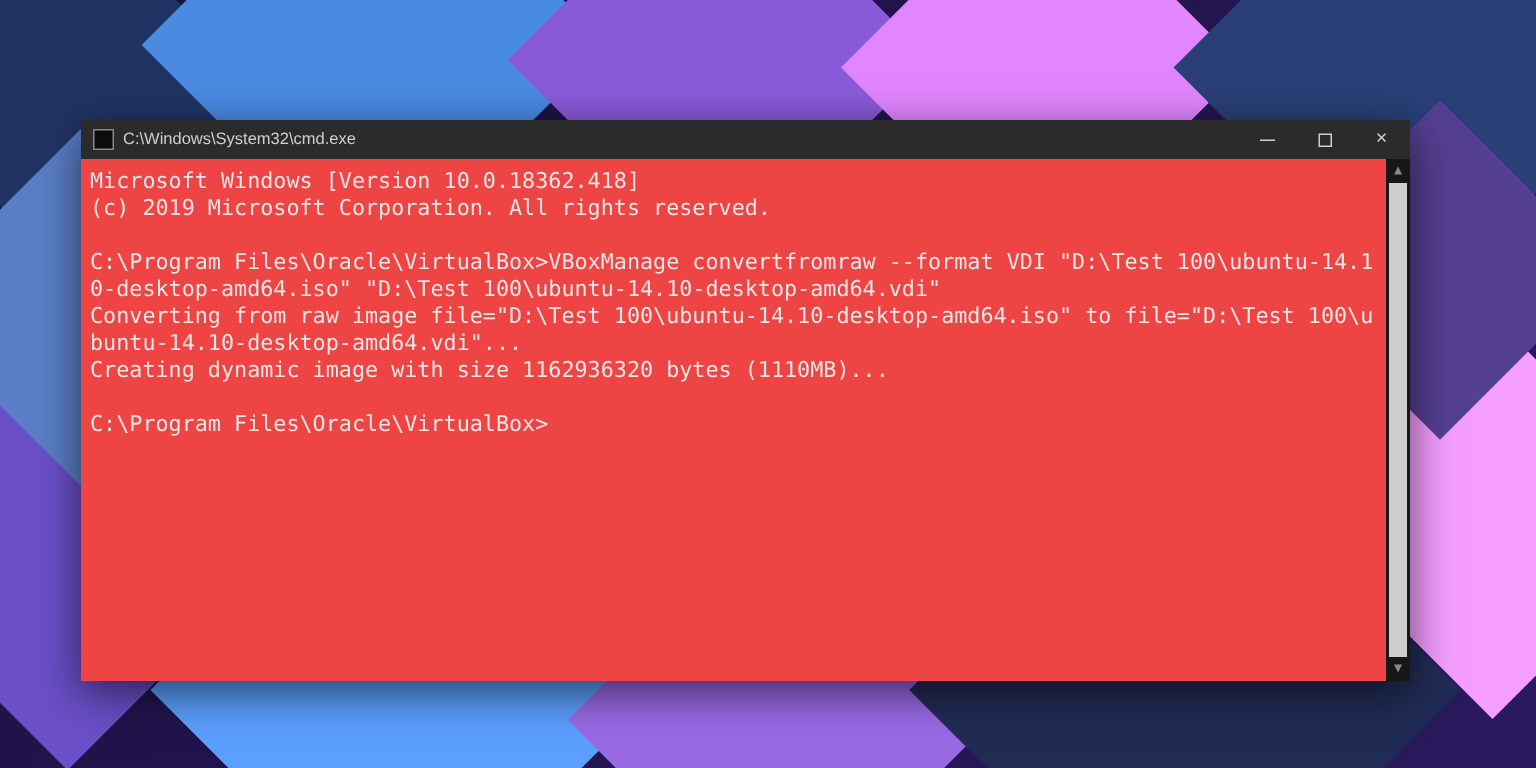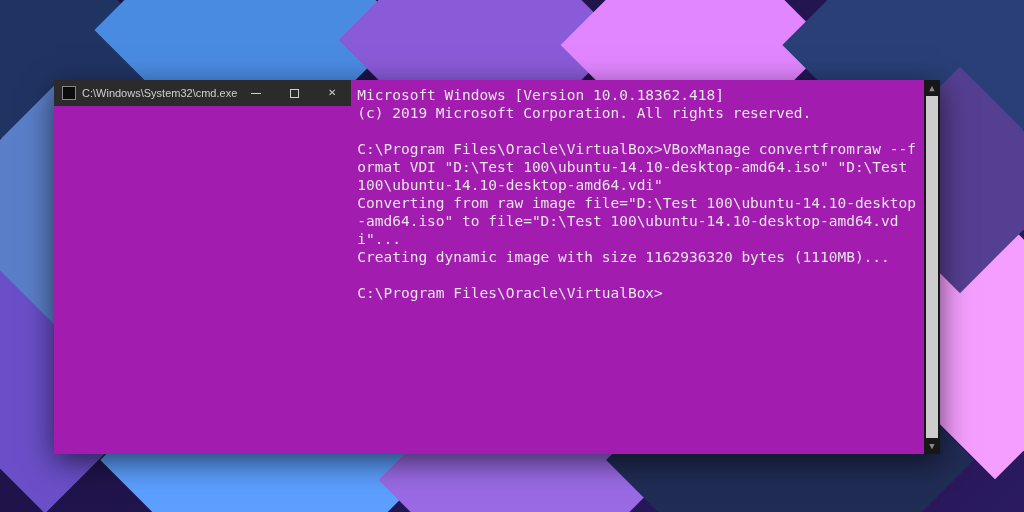--- a/index.html
+++ b/index.html
@@ -41,23 +41,24 @@
   .c12{ width:160px; height:160px; left:880px; top:100px; background:#7a5ad0; }
   .cube.light { filter: brightness(1.25); }
   .cube.dark  { filter: brightness(0.7); }
 
   .window {
     position: absolute;
     left: 54px;
     top: 80px;
     width: 886px;
     height: 374px;
-    background: #a21caf;
+    background: #ef4444;
     box-shadow: 0 8px 28px rgba(0,0,0,0.6);
     display: flex;
+    flex-direction: column;
   }
   .titlebar {
     height: 26px;
     background: #2b2b2b;
     color: #cfcfcf;
     display: flex;
     align-items: center;
     font-family: "Segoe UI", Arial, sans-serif;
     font-size: 11px;
     user-select: none;

